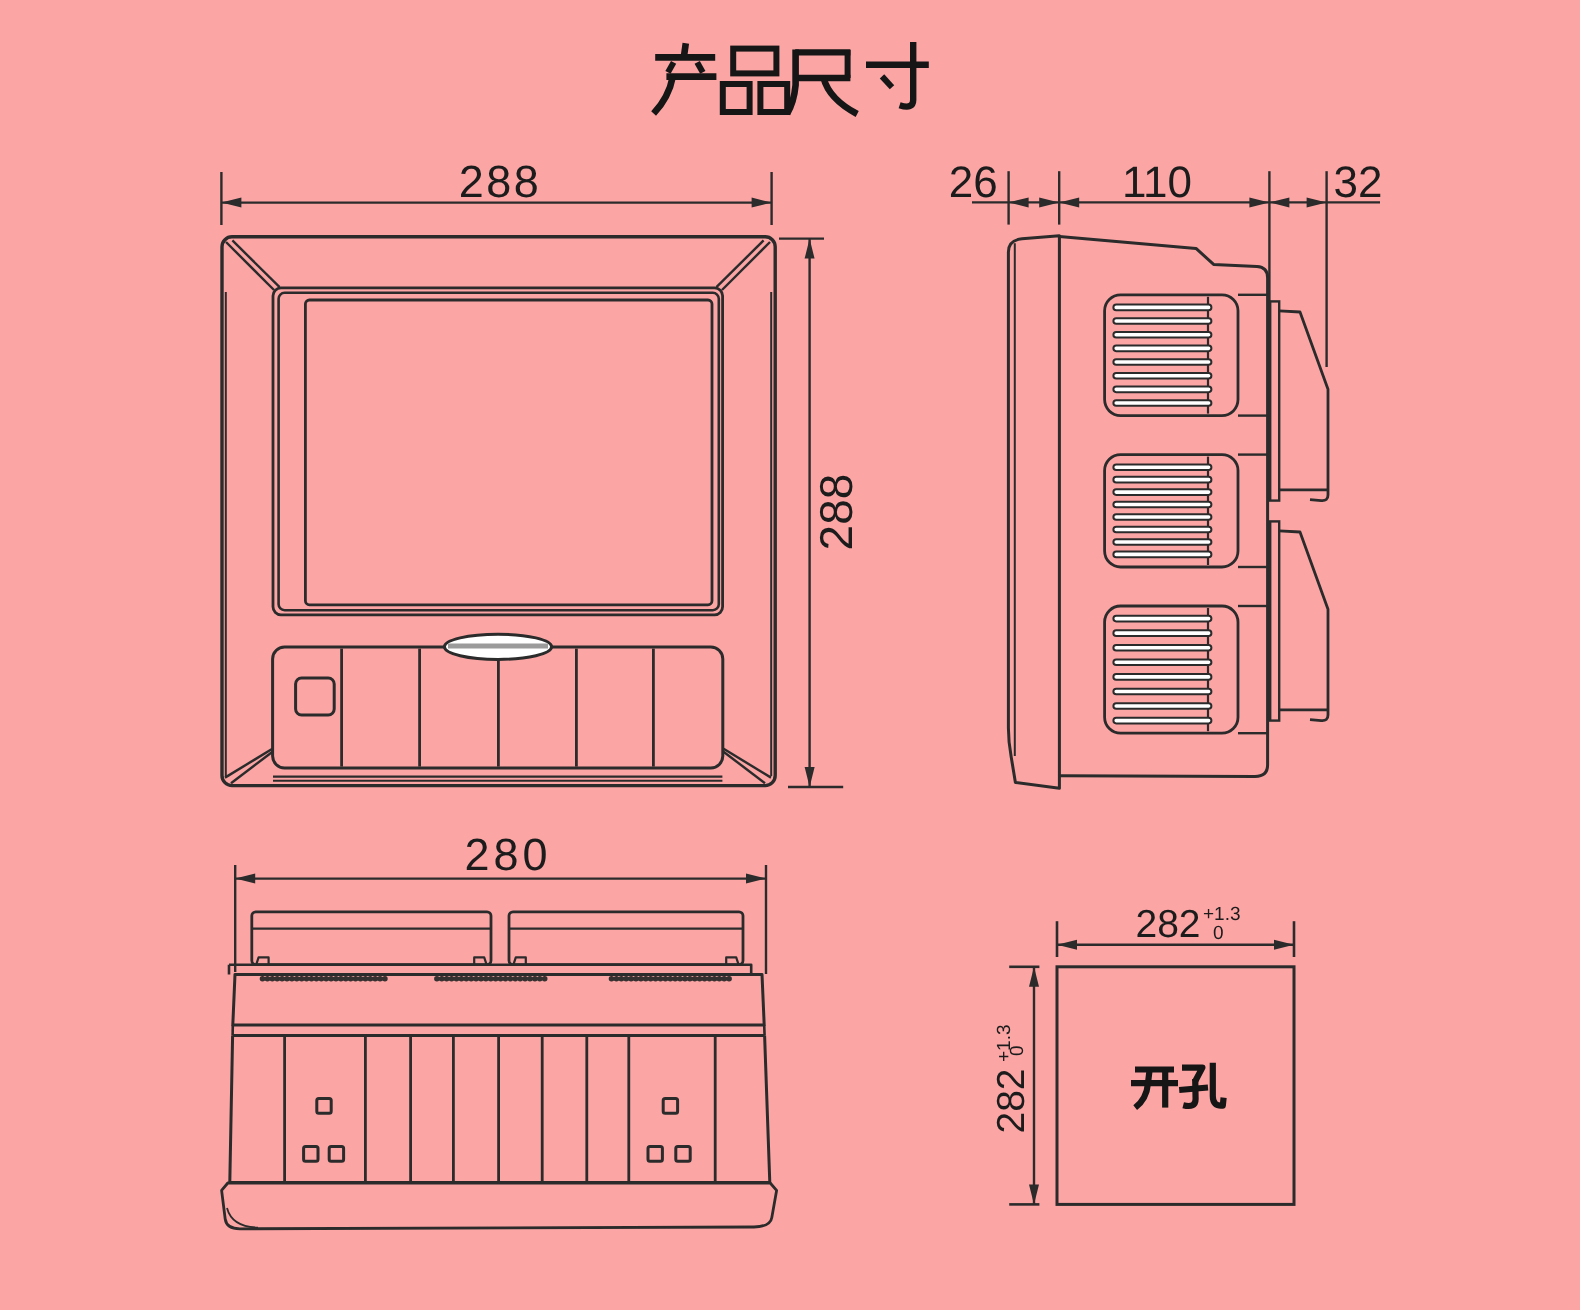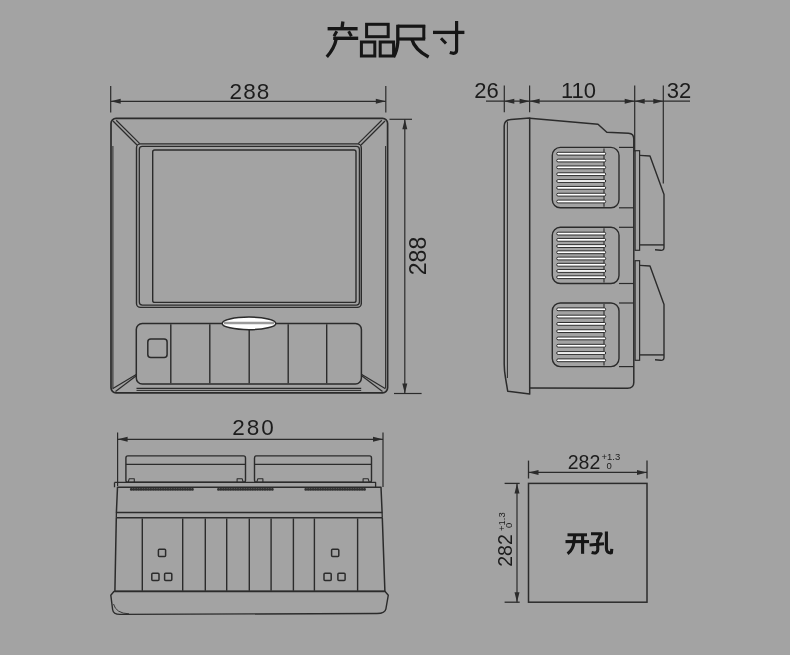--- a/index.html
+++ b/index.html
@@ -1,16 +1,16 @@
 <!DOCTYPE html>
 <html><head>
 <meta charset="utf-8">
 <style>
 html,body{margin:0;padding:0;background:#ffffff;}
-#page{position:relative;width:790px;height:655px;background:#a3a3a3;overflow:hidden;}
+#page{position:relative;width:790px;height:655px;background:#fca5a5;overflow:hidden;}
 </style>
 </head>
 <body>
 <div id="page">
 <svg width="790" height="655" viewBox="0 0 790 655">
 <path d="M342.9,21.6 L342.1,27.4" fill="none" stroke="#161616" stroke-width="3.3" stroke-linejoin="round" stroke-linecap="butt"></path>
 <line x1="327.6" y1="28.7" x2="357.6" y2="28.7" stroke="#161616" stroke-width="3.4" stroke-linecap="butt"></line>
 <path d="M336.8,31.2 L334.0,36.2" fill="none" stroke="#161616" stroke-width="3.0" stroke-linejoin="round" stroke-linecap="butt"></path>
 <path d="M348.6,31.2 L351.4,36.2" fill="none" stroke="#161616" stroke-width="3.0" stroke-linejoin="round" stroke-linecap="butt"></path>
 <line x1="333.2" y1="38.3" x2="358.2" y2="38.3" stroke="#161616" stroke-width="3.4" stroke-linecap="butt"></line>

